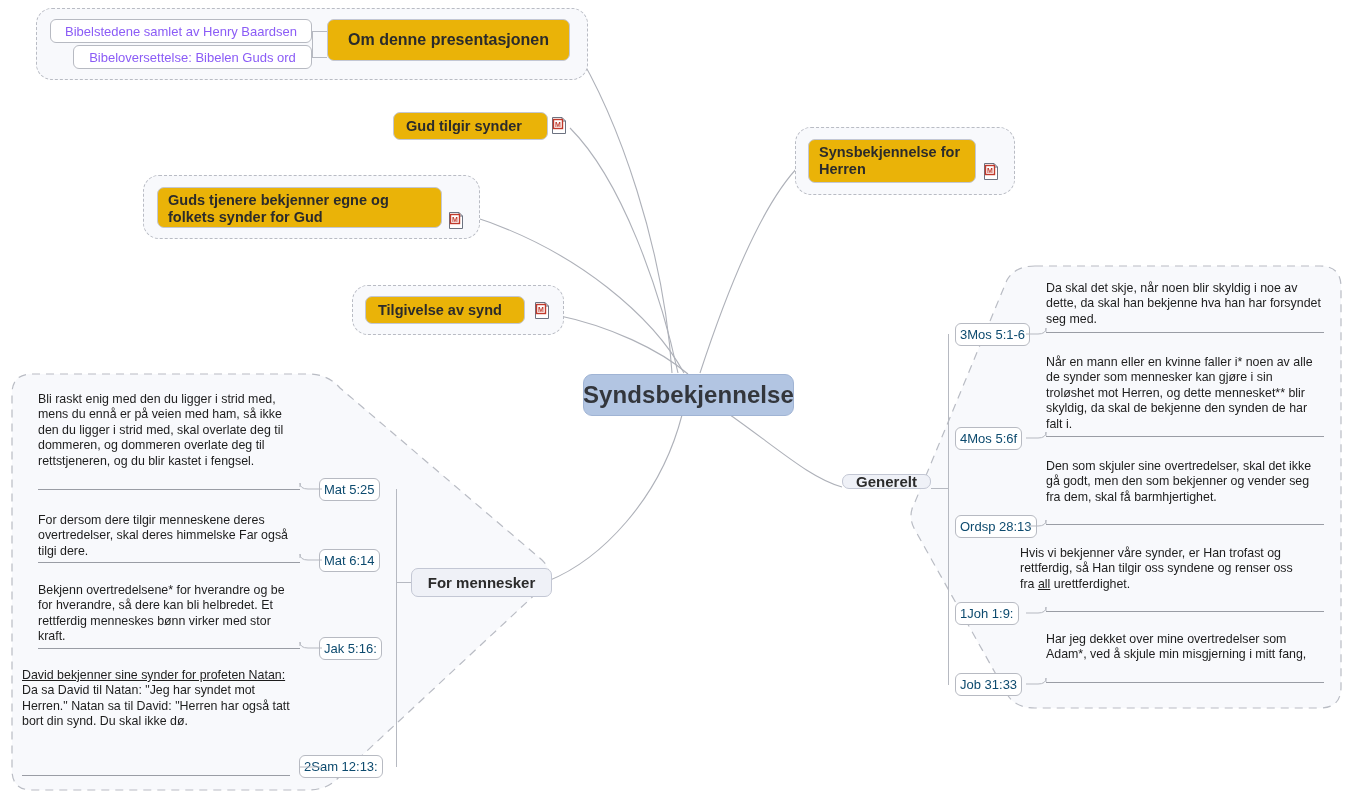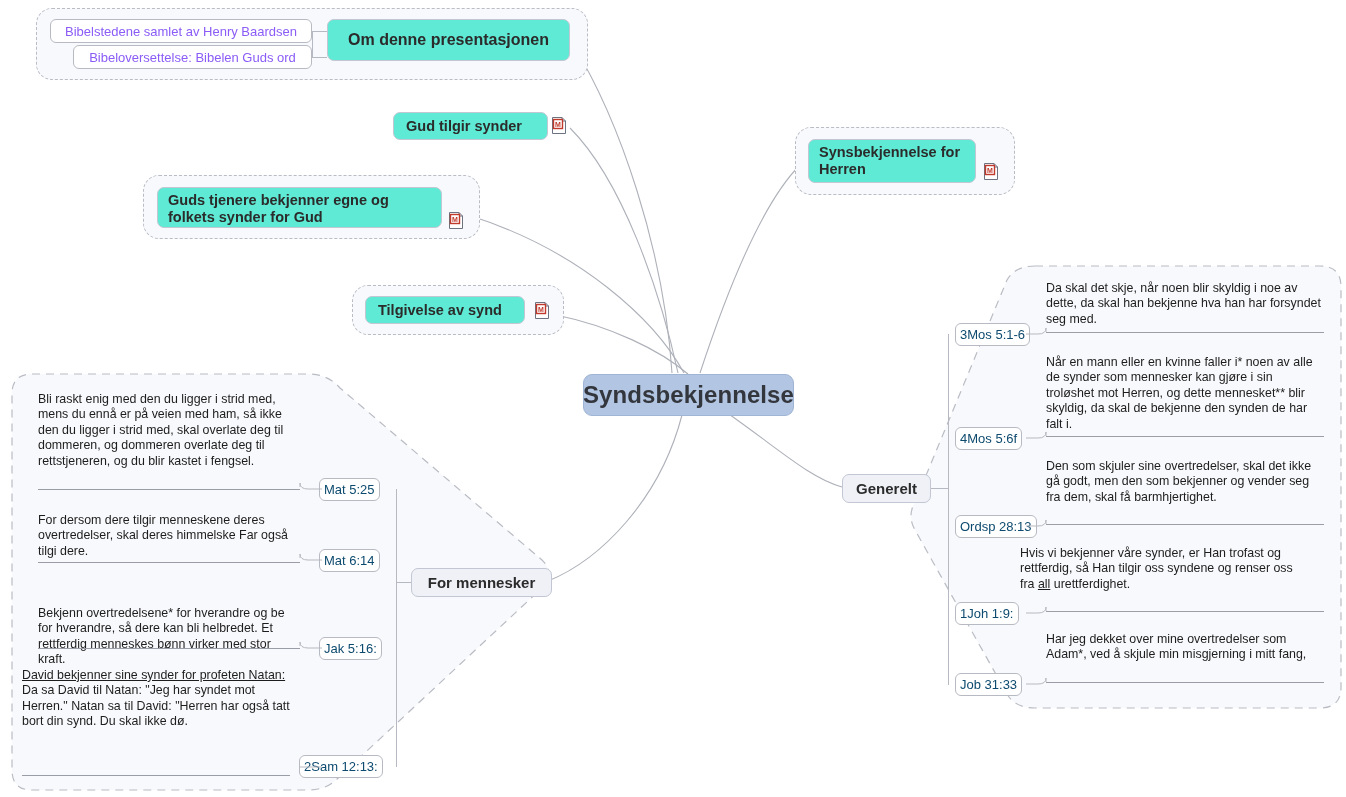--- a/index.html
+++ b/index.html
@@ -33,21 +33,21 @@
     background: #f8f9fc;
     border: 1px dashed #b9bcc4;
     border-radius: 16px;
     box-sizing: border-box;
   }
 
   
   .topic {
     position: absolute;
     box-sizing: border-box;
-    background: #5eead4;
+    background: #eab308;
     border: 1px solid #c3c7d4;
     border-radius: 7px;
     color: #2b2b2b;
     display: flex;
     align-items: center;
     padding: 5px 12px;
   }
   .topic.bold {
     font-weight: bold;
   }
@@ -215,21 +215,21 @@
     </svg>
   </span>
 
   <div id="center-node" style="left:583px; top:374px; width:211px; height:42px;">Syndsbekjennelse</div>
 
   <svg style="position:absolute; left:895px; top:262px; width:451px; height:450px;" viewBox="0 0 451 450" xmlns="http://www.w3.org/2000/svg">
     <path d="M 140 4 H 425 Q 446 4 446 25 V 425 Q 446 446 425 446 H 140
              Q 120 446 112 432 L 20 268 Q 12 254 20 240 L 112 18 Q 120 4 140 4 Z" fill="#f8f9fc" stroke="#b9bcc4" stroke-width="1.2" stroke-dasharray="8 6"></path>
   </svg>
 
-  <div class="branch" style="left:842px; top:474px; width:89px; height:29px;">Generelt</div>
+  <div class="branch" style="left:842px; top:474px; width:89px; height:15px;">Generelt</div>
 
   <div class="verse" style="left:1046px; top:281px; width:278px;"><span>Da skal det skje, når noen blir skyldig i noe av dette, da skal han bekjenne hva han har forsyndet seg med.</span></div>
   <div class="vline" style="left:1046px; top:332px; width:278px; height:1px; background:#9a9da5;"></div>
   <div class="reflabel" style="left:955px; top:323px;">3Mos 5:1-6</div>
 
   <div class="verse" style="left:1046px; top:355px; width:278px;"><span>Når en mann eller en kvinne faller i* noen av alle de synder som mennesker kan gjøre i sin troløshet mot Herren, og dette mennesket** blir skyldig, da skal de bekjenne den synden de har falt i.</span></div>
   <div class="vline" style="left:1046px; top:436px; width:278px; height:1px; background:#9a9da5;"></div>
   <div class="reflabel" style="left:955px; top:427px;">4Mos 5:6f</div>
 
   <div class="verse" style="left:1046px; top:459px; width:278px;"><span>Den som skjuler sine overtredelser, skal det ikke gå godt, men den som bekjenner og vender seg fra dem, skal få barmhjertighet.</span></div>
@@ -264,21 +264,21 @@
   <div class="branch" style="left:411px; top:568px; width:141px; height:29px;">For mennesker</div>
 
   <div class="verse" style="left:38px; top:392px; width:262px;"><span>Bli raskt enig med den du ligger i strid med, mens du ennå er på veien med ham, så ikke den du ligger i strid med, skal overlate deg til dommeren, og dommeren overlate deg til rettstjeneren, og du blir kastet i fengsel.</span></div>
   <div class="vline" style="left:38px; top:489px; width:262px; height:1px; background:#9a9da5;"></div>
   <div class="reflabel" style="left:319px; top:478px;">Mat 5:25</div>
 
   <div class="verse" style="left:38px; top:513px; width:262px;"><span>For dersom dere tilgir menneskene deres overtredelser, skal deres himmelske Far også tilgi dere.</span></div>
   <div class="vline" style="left:38px; top:562px; width:262px; height:1px; background:#9a9da5;"></div>
   <div class="reflabel" style="left:319px; top:549px;">Mat 6:14</div>
 
-  <div class="verse" style="left:38px; top:606px; width:262px;"><span>Bekjenn overtredelsene* for hverandre og be for hverandre, så dere kan bli helbredet. Et rettferdig menneskes bønn virker med stor kraft.</span></div>
+  <div class="verse" style="left:38px; top:583px; width:262px;"><span>Bekjenn overtredelsene* for hverandre og be for hverandre, så dere kan bli helbredet. Et rettferdig menneskes bønn virker med stor kraft.</span></div>
   <div class="vline" style="left:38px; top:648px; width:262px; height:1px; background:#9a9da5;"></div>
   <div class="reflabel" style="left:319px; top:637px;">Jak 5:16:</div>
 
   <div class="verse" style="left:22px; top:668px; width:268px;"><span class="head">David bekjenner sine synder for profeten Natan:</span><br><span>Da sa David til Natan: "Jeg har syndet mot Herren." Natan sa til David: "Herren har også tatt bort din synd. Du skal ikke dø.</span></div>
   <div class="vline" style="left:22px; top:775px; width:268px; height:1px; background:#9a9da5;"></div>
   <div class="reflabel" style="left:299px; top:755px;">2Sam 12:13:</div>
 
   <div class="vline" style="left:396px; top:489px; width:1px; height:278px;"></div>
   <div class="vline" style="left:396px; top:582px; width:15px; height:1px;"></div>
   <svg style="position:absolute; left:298px; top:470px; width:24px; height:310px;" viewBox="0 0 24 310" xmlns="http://www.w3.org/2000/svg">

